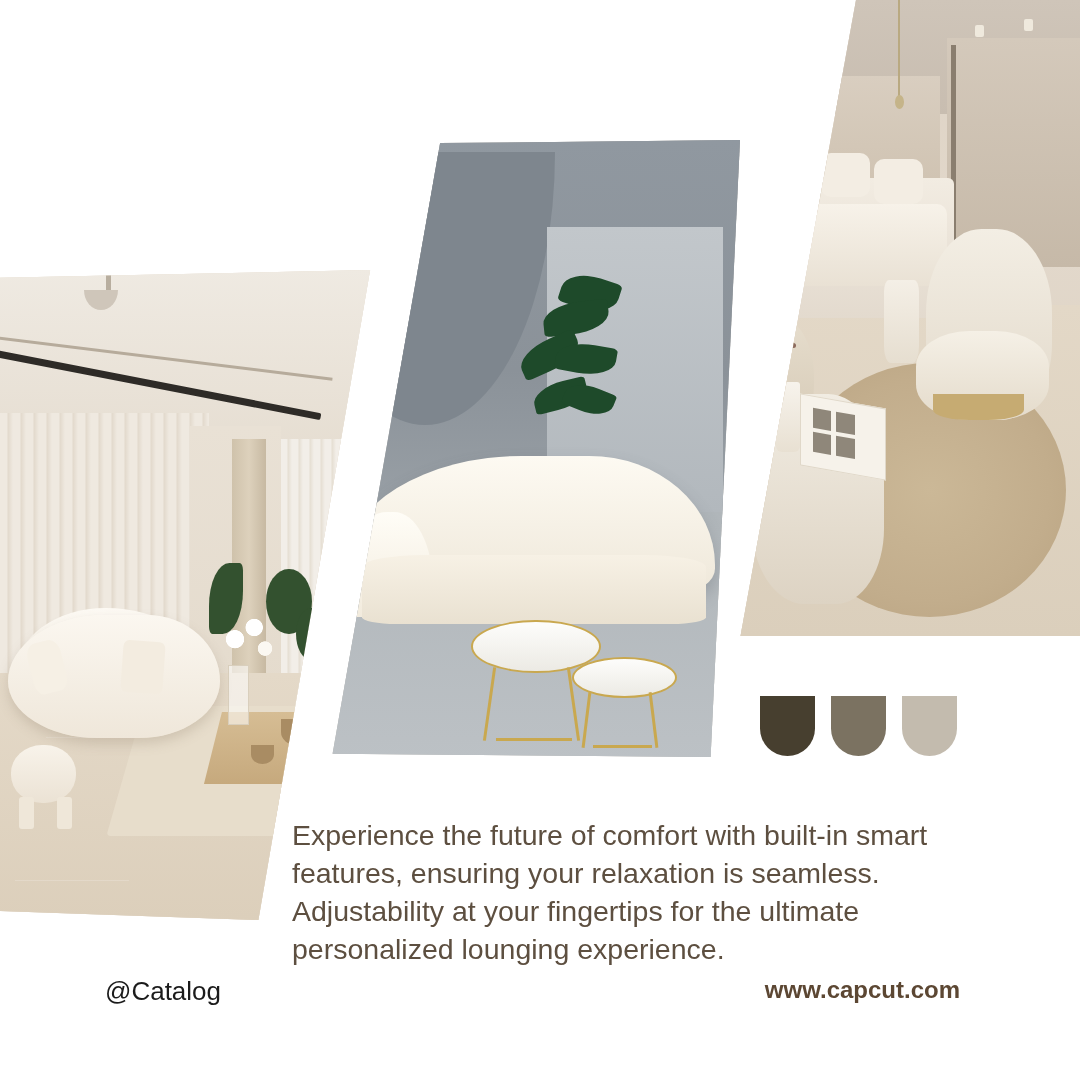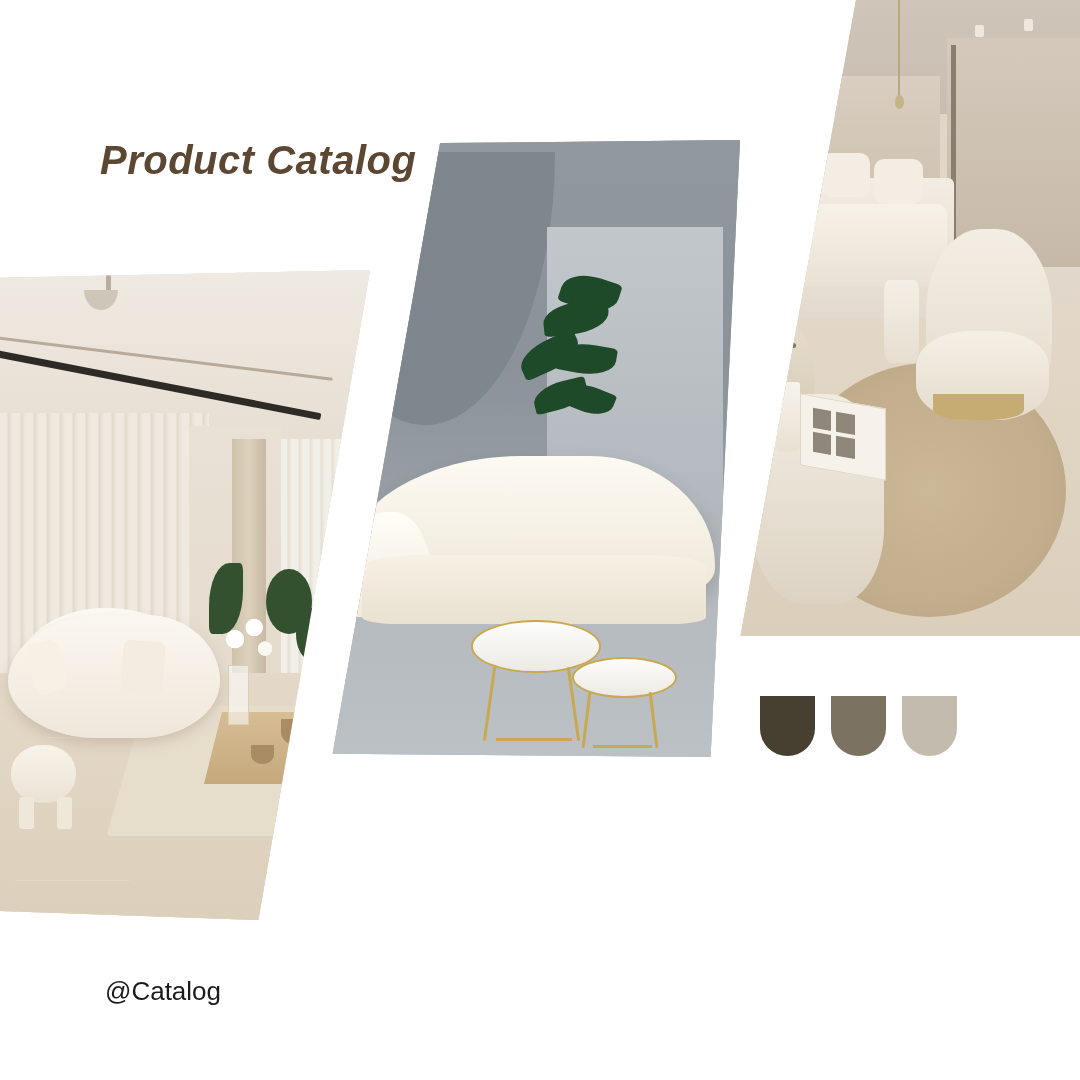--- a/index.html
+++ b/index.html
@@ -235,21 +235,20 @@
     color:#5c4733;
     white-space:nowrap;
   }
 </style>
 </head>
 <body>
 
 <div id="poster">
 
 
-  <div class="subheadline">Product Catalog</div>
 
   <div class="panel" id="panel-left">
     <div class="scene s1">
       <div class="ceiling"></div>
       <div class="curtain"></div>
       <div class="wall"></div>
       <div class="column"></div>
       <div class="curtain2"></div>
       <div class="track2"></div>
       <div class="track"></div>
@@ -345,17 +344,19 @@
     </div>
   </div>
 
 
   <div class="swatches">
     <div class="swatch" style="background:#473F2F;"></div>
     <div class="swatch" style="background:#7B7261;"></div>
     <div class="swatch" style="background:#C3BBAE;"></div>
   </div>
 
+  <div class="body-copy">Experience the future of comfort with built-in smart features, ensuring your relaxation is seamless. Adjustability at your fingertips for the ultimate personalized lounging experience.</div>
 
   <div class="handle">@Catalog</div>
 
+  <div class="website">www.capcut.com</div>
 
 </div>
 
 </body></html>

